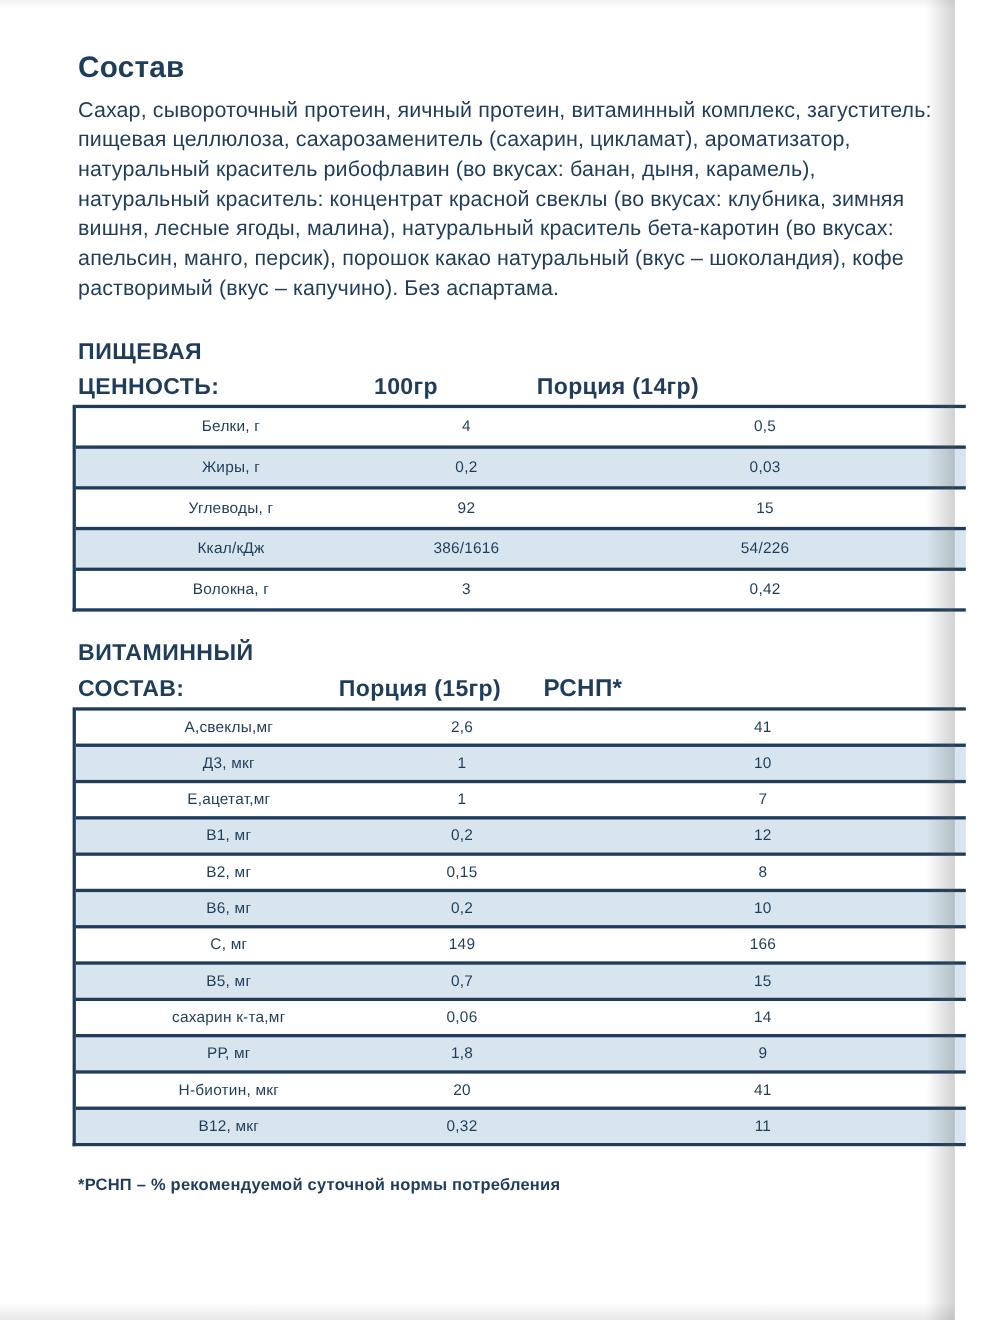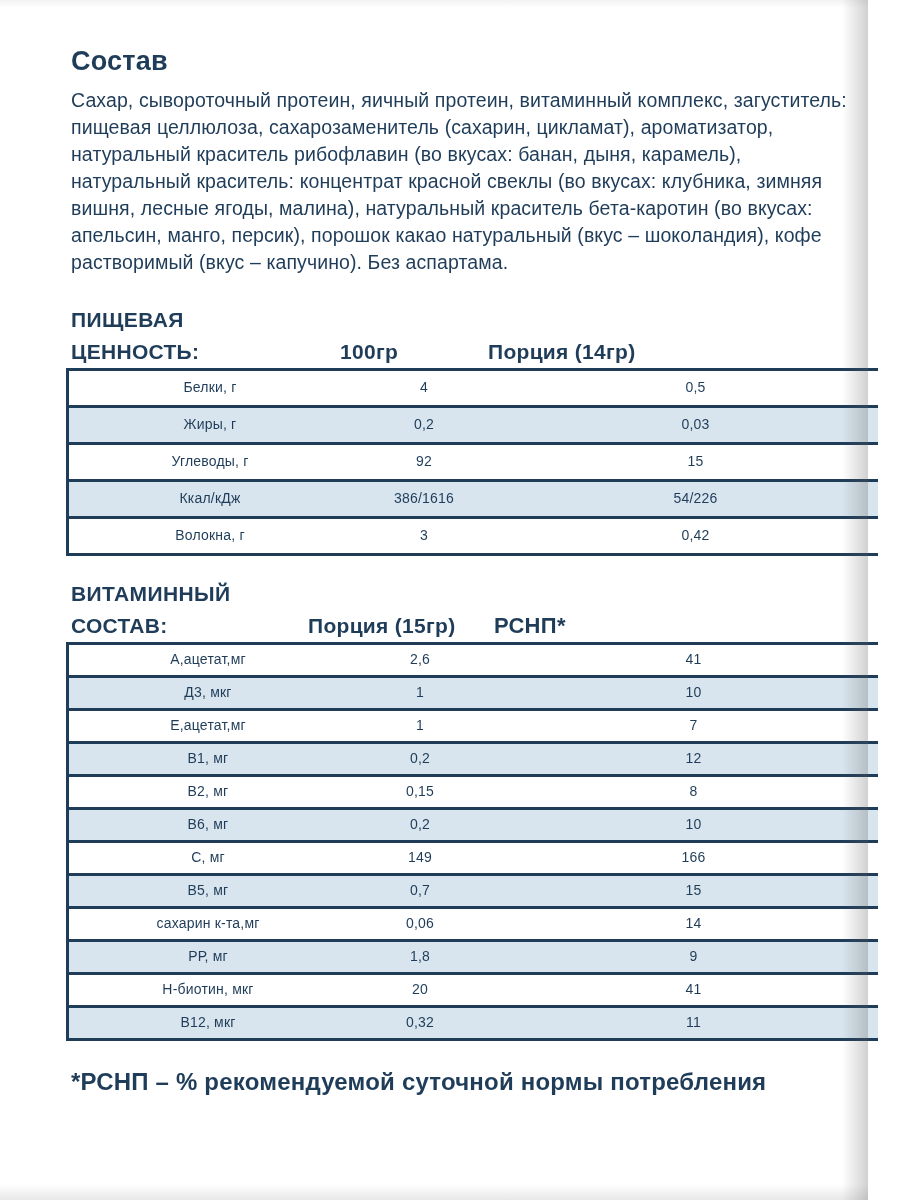--- a/index.html
+++ b/index.html
@@ -66,21 +66,21 @@
   }
   .t-row.shaded{background:var(--shade);}
   .roomy .t-row{padding:5px 0 6px 0;}
   .compact .t-row{padding:3px 0 4px 0;}
   .cell{font-size:14px;font-weight:400;letter-spacing:0.2px;line-height:23px;text-align:center;}
   .cell.lbl{padding-left:20px;}
   .cell.c2{padding-left:14px;}
   .cell.c3{padding-left:10px;}
   p.footnote{
     margin-top:27px;
-    font-size:24px;
+    font-size:15px;
     font-weight:700;
     letter-spacing:0.2px;
     padding-left:5px;
   }
   
   .edge-right{
     position:absolute;top:0;right:0;width:26px;height:100%;
     background:linear-gradient(to right, rgba(90,90,90,0) 0%, rgba(90,90,90,0.28) 100%);
     pointer-events:none;
   }
@@ -149,21 +149,21 @@
     <section class="tbl-section" style="margin-top:22px;">
       <div class="tbl-title">ВИТАМИННЫЙ</div>
       <div class="hdr-row grid-v">
         <span class="hdr lbl">СОСТАВ:</span>
         <span class="hdr c2 shift-b">Порция (15гр)</span>
         <span class="hdr c3 shift-c">РСНП*</span>
       </div>
       <div class="tbl compact">
 
           <div class="t-row grid-v">
-            <span class="cell lbl">А,ацетат,мг</span>
+            <span class="cell lbl">А,свеклы,мг</span>
             <span class="cell c2">2,6</span>
             <span class="cell c3">41</span>
           </div>
 
           <div class="t-row grid-v shaded">
             <span class="cell lbl">Д3, мкг</span>
             <span class="cell c2">1</span>
             <span class="cell c3">10</span>
           </div>
 

